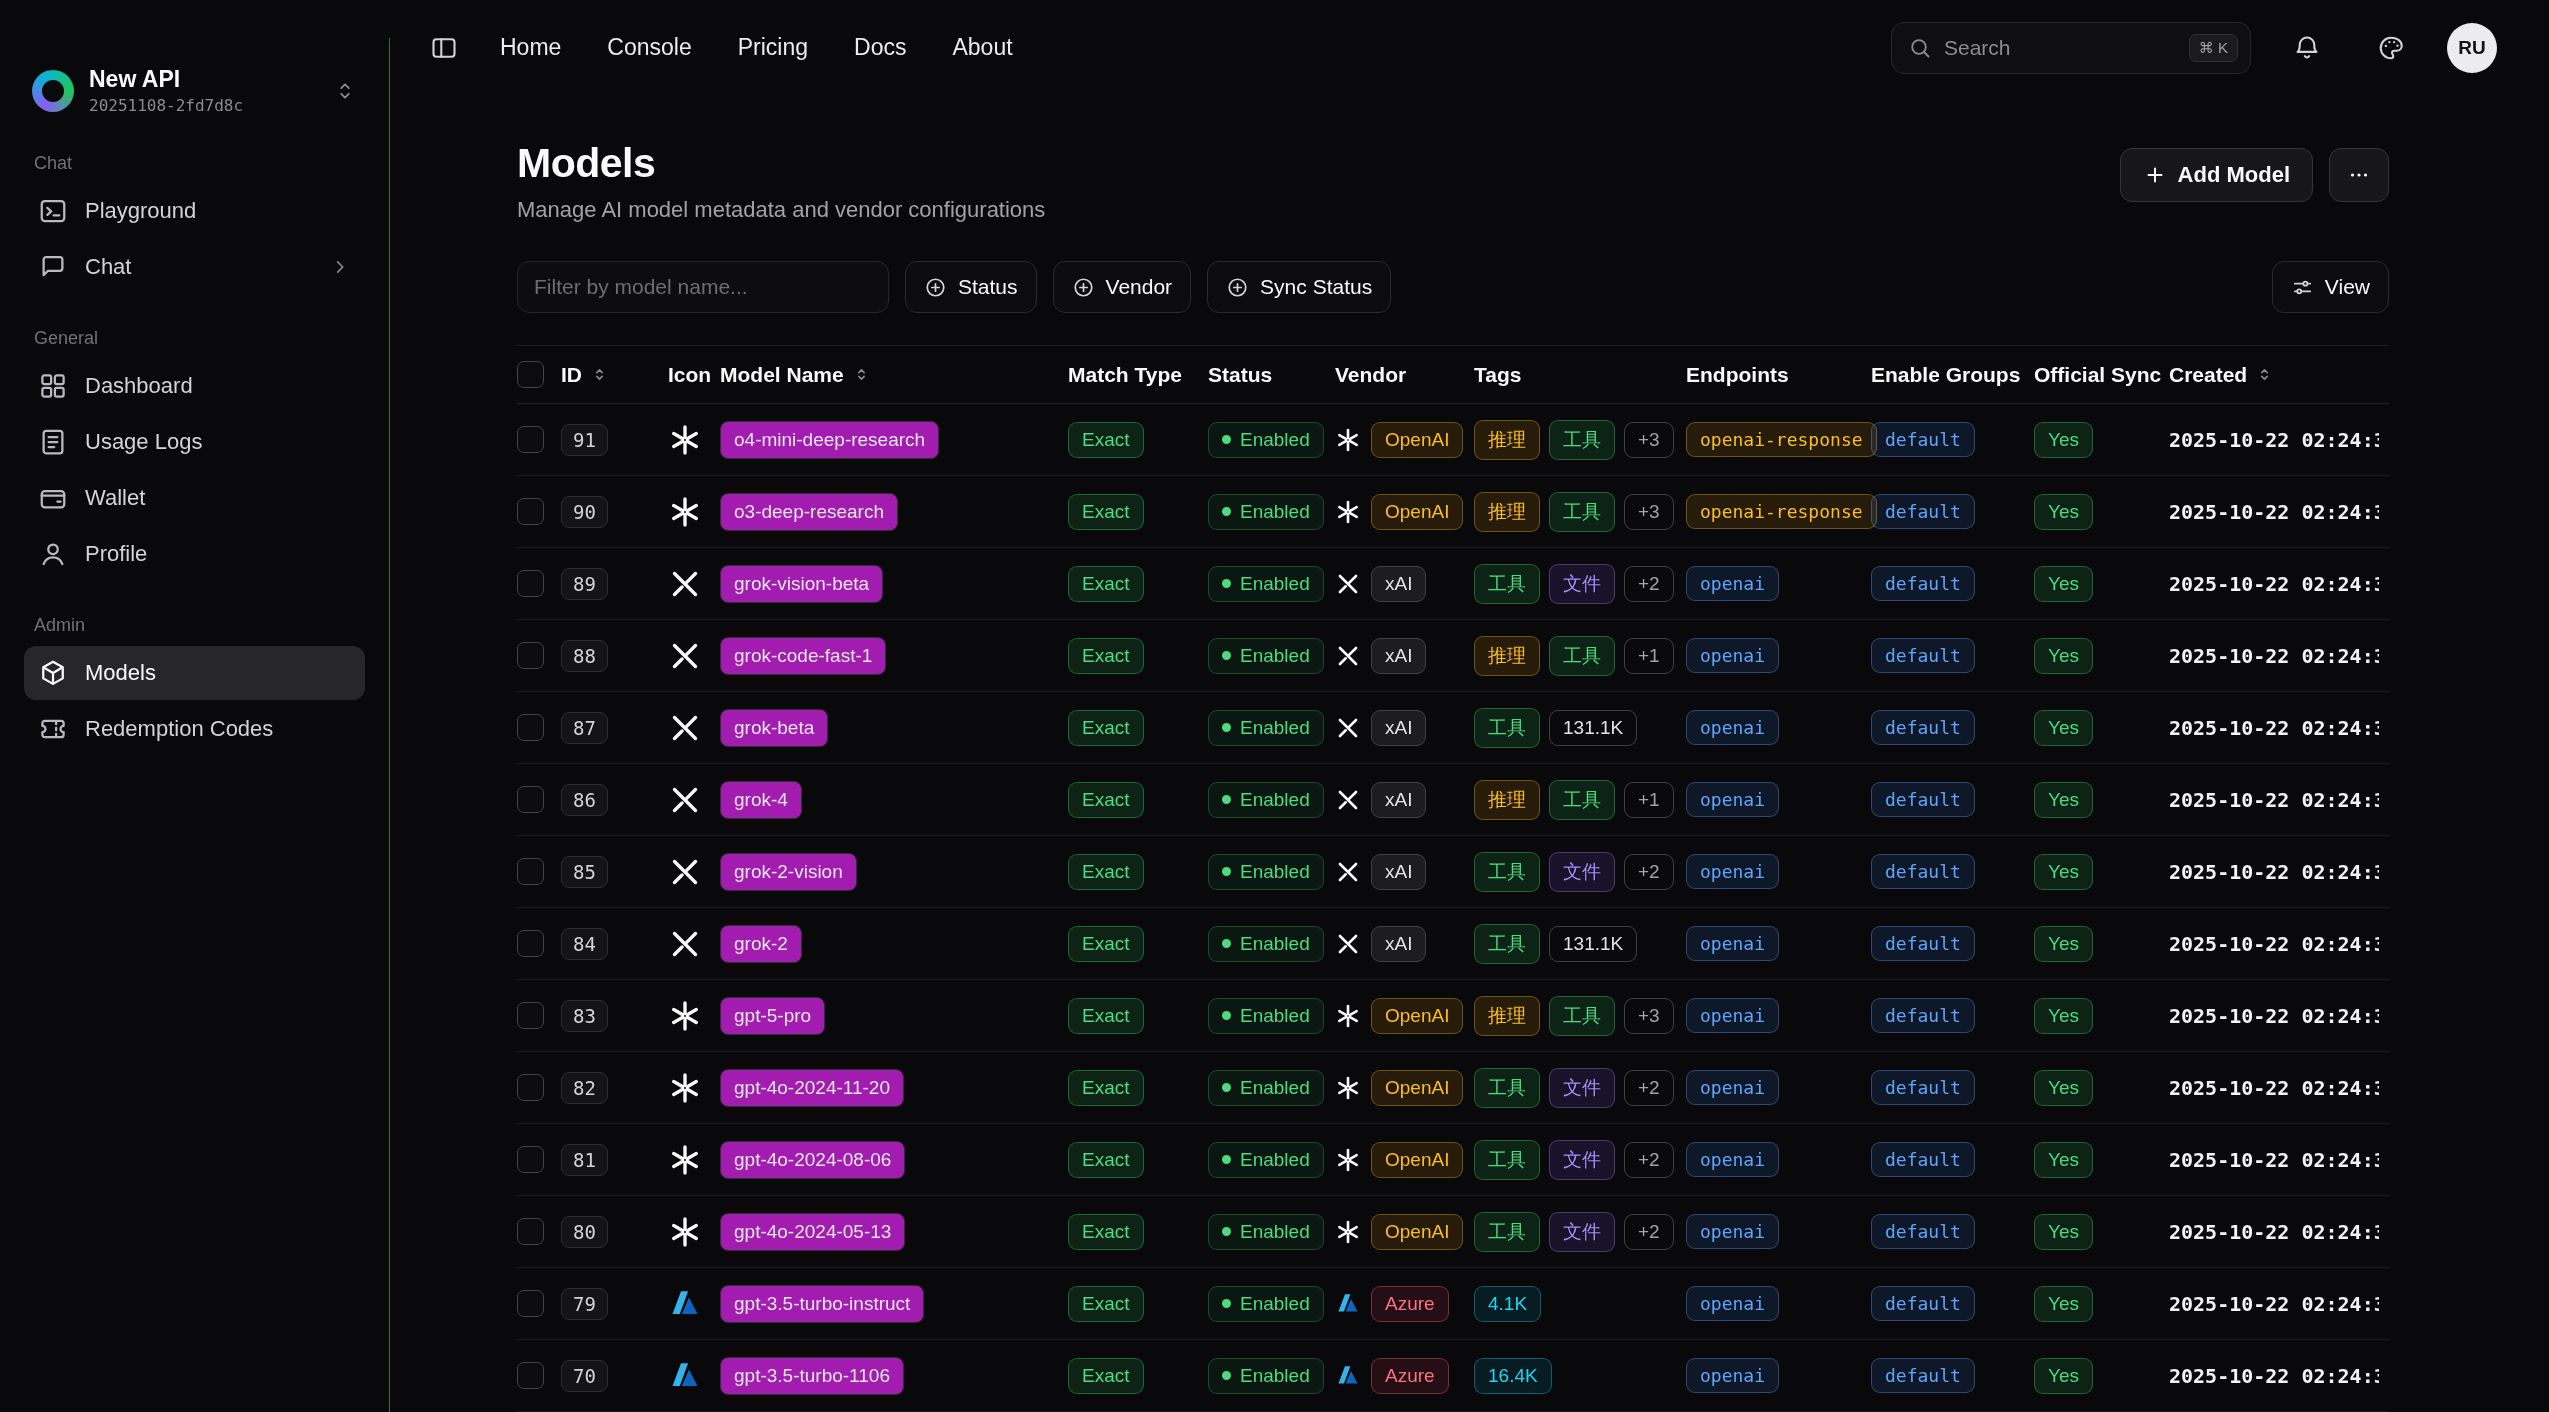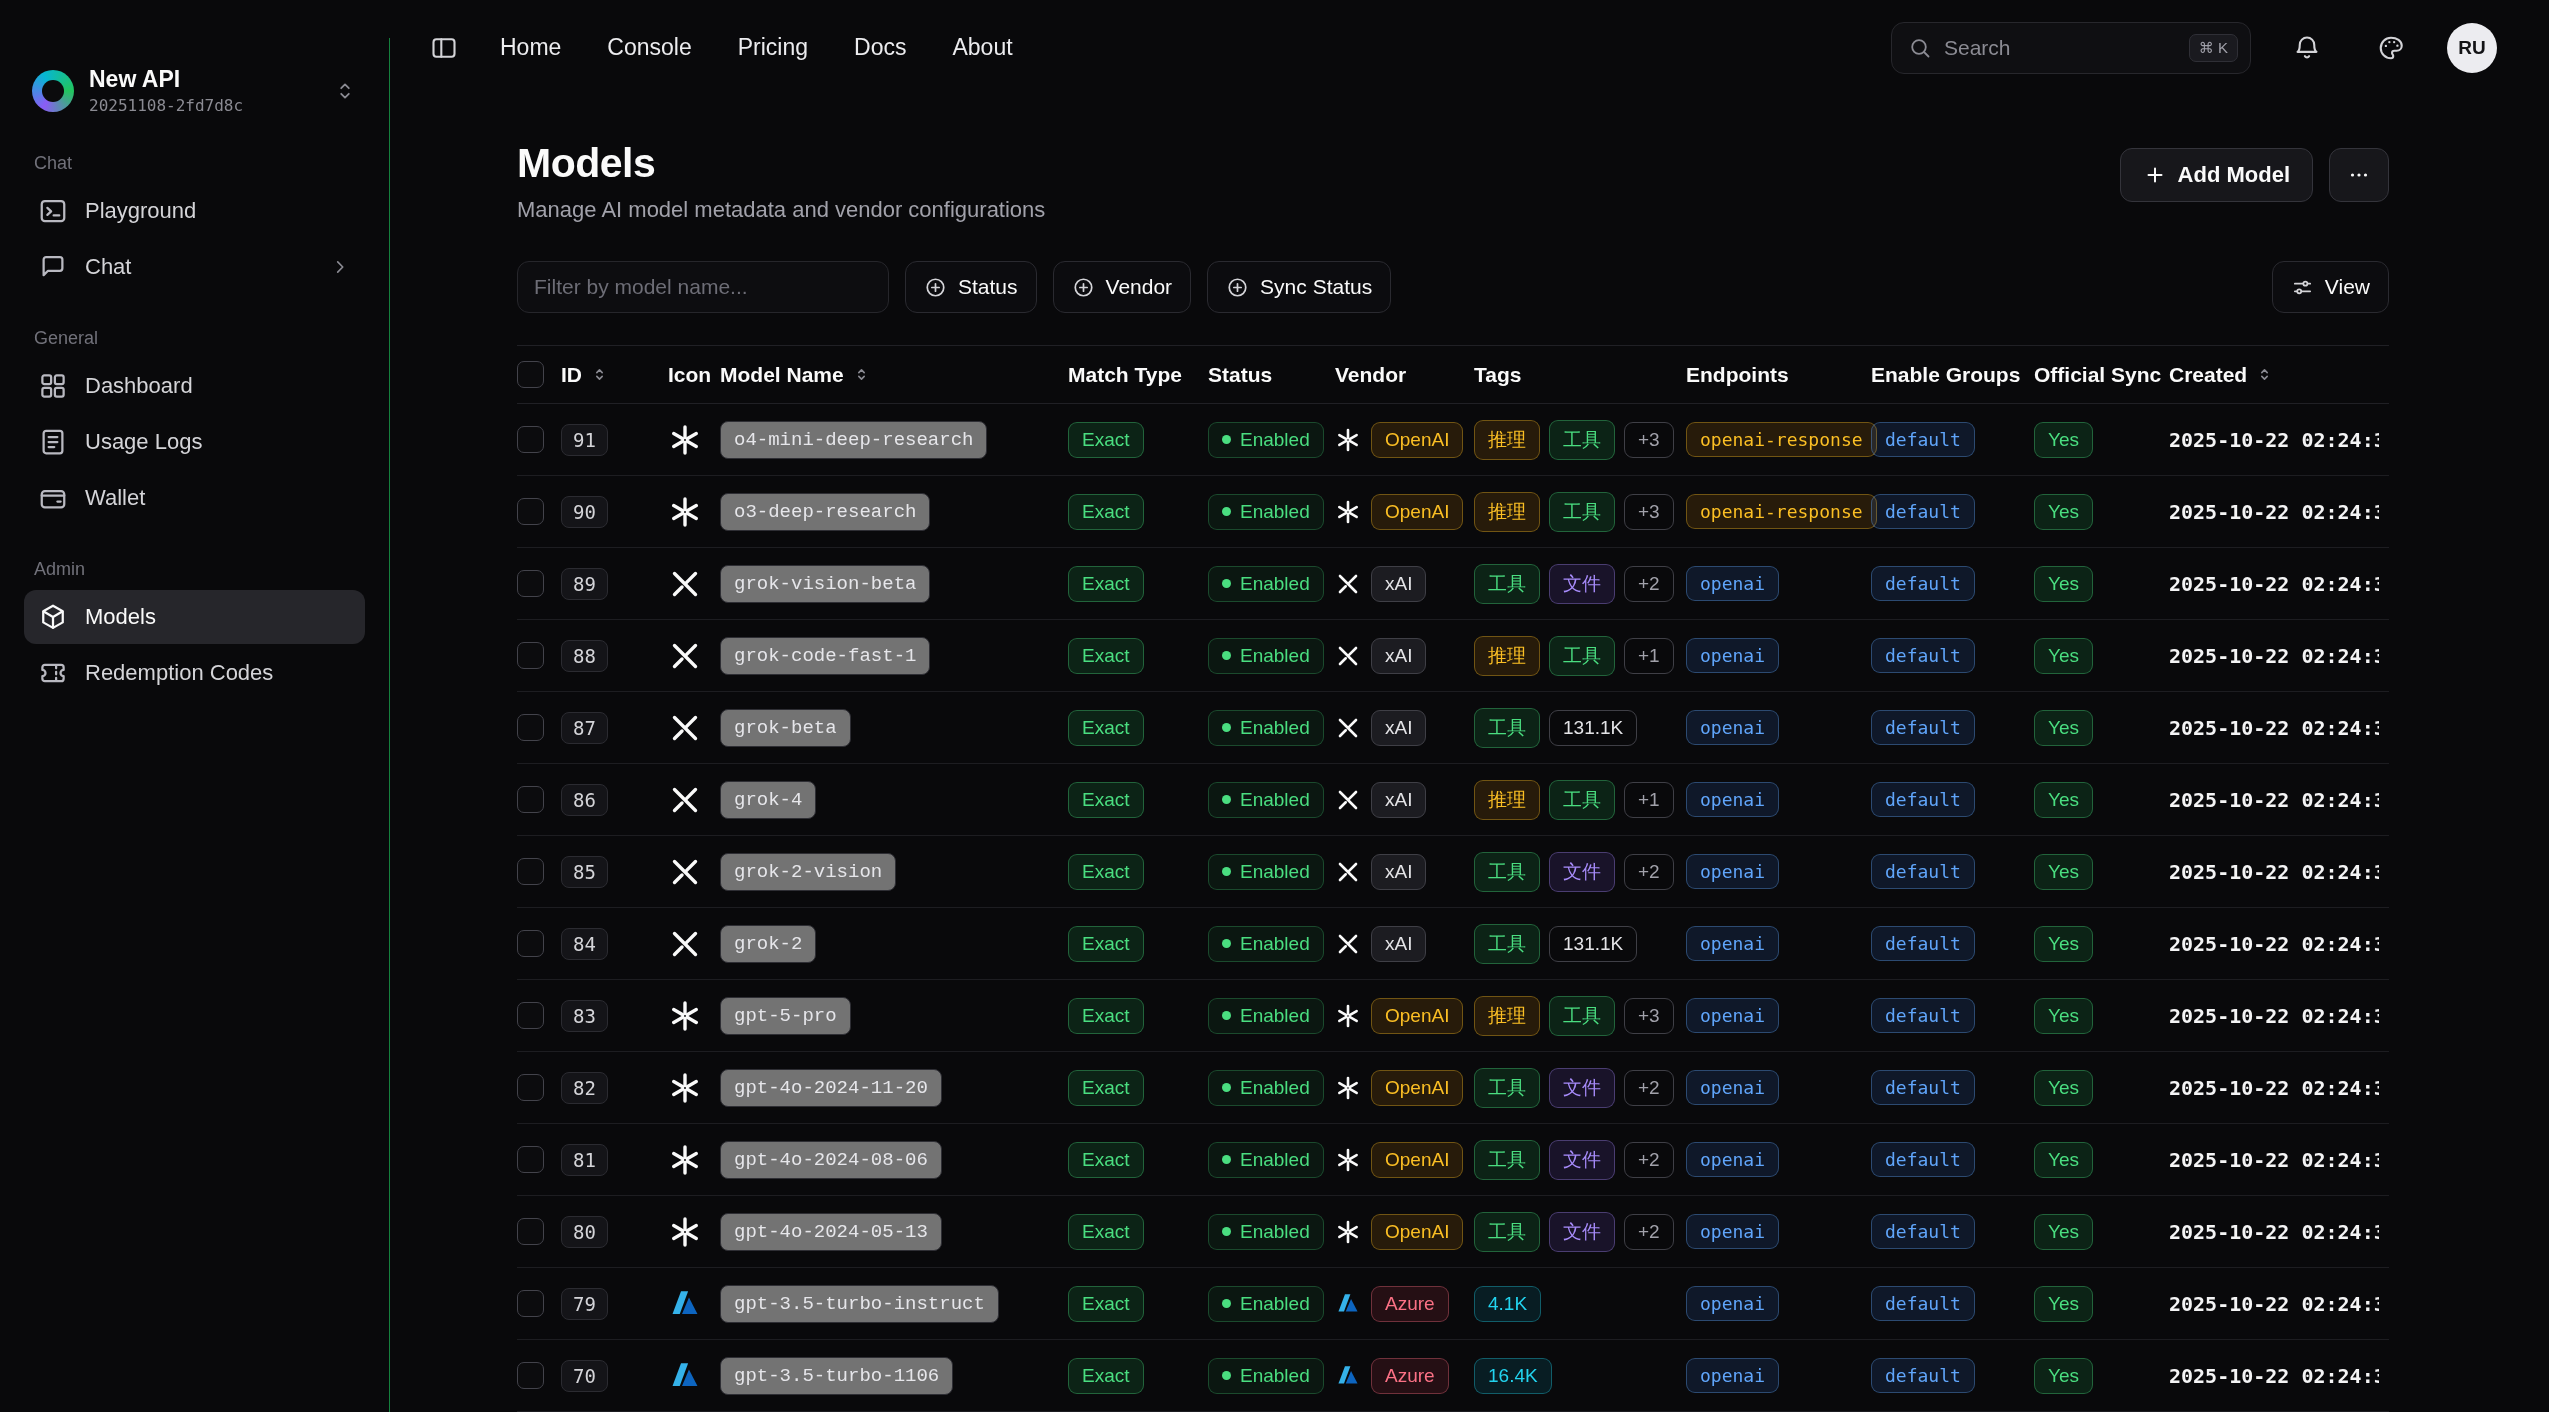--- a/index.html
+++ b/index.html
@@ -63,21 +63,21 @@
   .table { margin-top:32px; border-top:1px solid #202025; overflow:hidden; }
   .thead, .trow { display:grid; grid-template-columns:44px 107px 52px 348px 140px 127px 139px 212px 185px 163px 135px minmax(0,1fr); align-items:center; }
   .thead { height:58px; border-bottom:1px solid #202025; }
   .trow { height:72px; border-bottom:1px solid #1d1d21; }
   .th { display:flex; align-items:center; gap:8px; min-width:0; font-size:21px; font-weight:600; color:#fafafa; white-space:nowrap; }
   .td { display:flex; align-items:center; min-width:0; padding-right:10px; }
   .sortbtn { display:flex; width:19px; height:19px; color:#8b8b93; background:none; border:none; padding:0; cursor:pointer; }
   .sortbtn svg { width:100%; height:100%; }
   .cbx { width:27px; height:27px; border:1.5px solid #43434b; border-radius:7px; background:#0c0c0e; cursor:pointer; flex:none; }
   .pill-id { font-family:"DejaVu Sans Mono","Liberation Mono",monospace; font-size:19px; color:#d4d4d8; background:#141418; border:1px solid #2b2b31; border-radius:8px; padding:4px 11px; }
-  .pill-model { font-family:Liberation Mono, monospace; font-size:19px; color:#e6e6ea; background:#737373; border:1px solid #2e2e34; border-radius:8px; padding:7px 13px; white-space:nowrap; cursor:pointer; }
+  .pill-model { font-family:Liberation Sans, sans-serif; font-size:19px; color:#e6e6ea; background:#a21caf; border:1px solid #2e2e34; border-radius:8px; padding:7px 13px; white-space:nowrap; cursor:pointer; }
   .row-icon { width:34px; height:34px; color:#fafafa; }
   .badge { display:inline-flex; align-items:center; gap:9px; font-size:19px; font-weight:500; border-radius:9px; padding:6px 13px; border:1px solid transparent; white-space:nowrap; }
   .badge.mono { font-family:"DejaVu Sans Mono","Liberation Mono",monospace; font-size:18px; }
   .dot { width:9px; height:9px; border-radius:50%; background:#4ade80; flex:none; }
   .b-green   { color:#4ade80; background:rgba(34,197,94,.14); border-color:rgba(74,222,128,.35); }
   .b-status  { color:#4ade80; background:rgba(34,197,94,.08); border-color:rgba(74,222,128,.26); }
   .b-amber   { color:#fbbf24; background:rgba(245,158,11,.13); border-color:rgba(251,191,36,.35); }
   .b-blue    { color:#60a5fa; background:rgba(59,130,246,.13); border-color:rgba(96,165,250,.35); }
   .b-purple  { color:#a78bfa; background:rgba(139,92,246,.13); border-color:rgba(167,139,250,.35); }
   .b-cyan    { color:#22d3ee; background:rgba(6,182,212,.12); border-color:rgba(34,211,238,.35); }
@@ -157,20 +157,29 @@
         <div class="side-item">
           <span class="icon" style="width: 30px; height: 30px;">
             <svg viewBox="0 0 24 24" fill="none" stroke="currentColor" stroke-width="1.8" stroke-linecap="round" stroke-linejoin="round">
               <rect x="3" y="6.5" width="18" height="13" rx="2.5"></rect>
               <path d="M3 10h18"></path>
               <path d="M15.5 14.8h2.6"></path>
             </svg>
           </span>
           <span>Wallet</span>
         </div>
+        <div class="side-item">
+          <span class="icon" style="width: 30px; height: 30px;">
+            <svg viewBox="0 0 24 24" fill="none" stroke="currentColor" stroke-width="1.8" stroke-linecap="round" stroke-linejoin="round">
+              <circle cx="12" cy="8.2" r="3.8"></circle>
+              <path d="M4.5 20c1.4-3.4 4.3-5.2 7.5-5.2s6.1 1.8 7.5 5.2"></path>
+            </svg>
+          </span>
+          <span>Profile</span>
+        </div>
         <div class="side-label">Admin</div>
         <div class="side-item active">
           <span class="icon" style="width: 30px; height: 30px;">
             <svg viewBox="0 0 24 24" fill="none" stroke="currentColor" stroke-width="1.8" stroke-linecap="round" stroke-linejoin="round">
               <path d="M12 3l7.8 4.4v8.9L12 20.7l-7.8-4.4V7.4z"></path>
               <path d="M4.6 7.6L12 12l7.4-4.4M12 12v8.5"></path>
             </svg>
           </span>
           <span>Models</span>
         </div>

